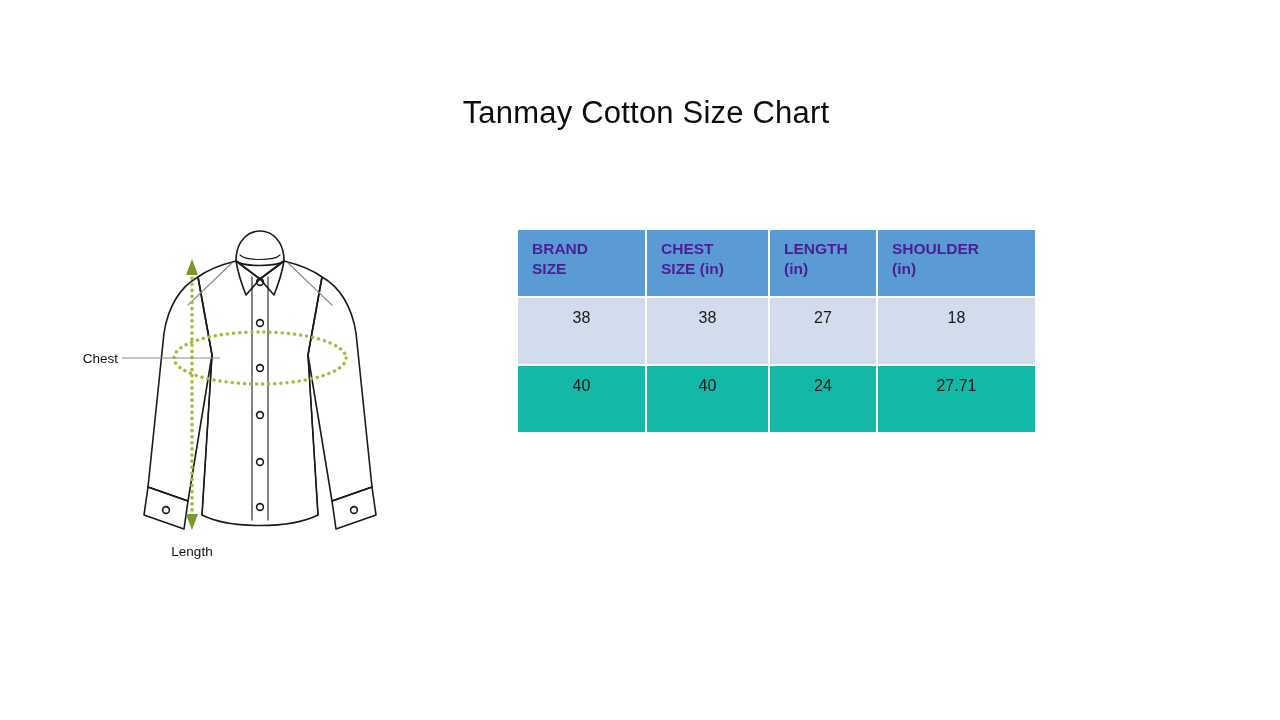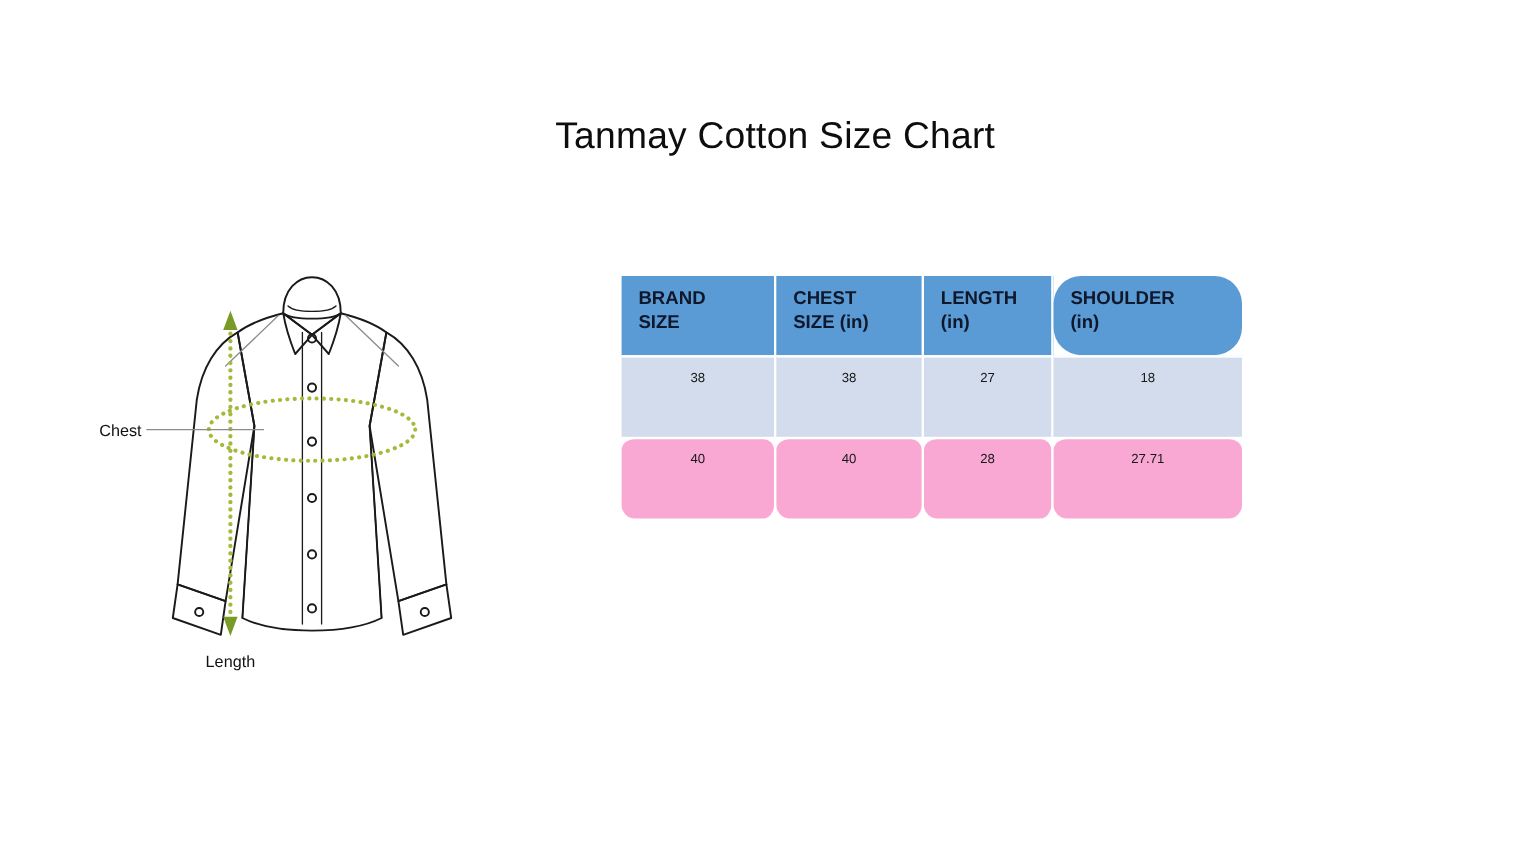--- a/index.html
+++ b/index.html
@@ -58,47 +58,47 @@
     border-spacing: 0;
     table-layout: fixed;
   }
   #size-table col.c-brand    { width: 129px; }
   #size-table col.c-chest    { width: 123px; }
   #size-table col.c-length   { width: 108px; }
   #size-table col.c-shoulder { width: 157px; }
 
   #size-table th {
     background: #5B9BD5;
-    color: #0f172a;
+    color: #4c1d95;
     font-size: 15.5px;
     font-weight: bold;
     text-align: left;
     vertical-align: top;
     padding: 9px 0 10px 14px;
     height: 47px;
     border-right: 2px solid #ffffff;
     line-height: 1.32;
   }
-  #size-table th:last-child { border-right: none; border-radius: 23px; }
+  #size-table th:last-child { border-right: none; }
   #size-table th .hl { display: block; }
 
   #size-table td {
-    font-size: 11px;
+    font-size: 16px;
     color: #181818;
     text-align: center;
     vertical-align: top;
     padding: 11px 0 0 0;
     height: 55px;
     border-right: 2px solid #ffffff;
     border-top: 2px solid #ffffff;
   }
   #size-table td:last-child { border-right: none; margin-left: 10px; }
 
   #size-table tbody tr.row-dark td  { background: #D2DCEC; }
-  #size-table tbody tr.row-light td { background: #f9a8d4; border-radius: 11px; }
+  #size-table tbody tr.row-light td { background: #14b8a6; }
 </style>
 </head>
 <body>
 
 <div id="page">
 
   <div id="chart-title">Tanmay Cotton Size Chart</div>
 
   <div id="diagram">
     <svg width="360" height="370" viewBox="0 0 360 370">
@@ -195,19 +195,19 @@
     <tbody>
       <tr class="row-dark">
         <td>38</td>
         <td>38</td>
         <td>27</td>
         <td>18</td>
       </tr>
       <tr class="row-light">
         <td>40</td>
         <td>40</td>
-        <td>28</td>
+        <td>24</td>
         <td>27.71</td>
       </tr>
     </tbody>
   </table>
 
 </div>
 
 </body></html>

